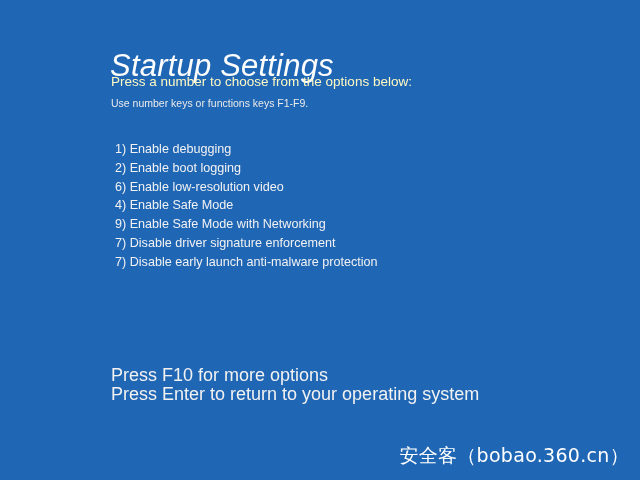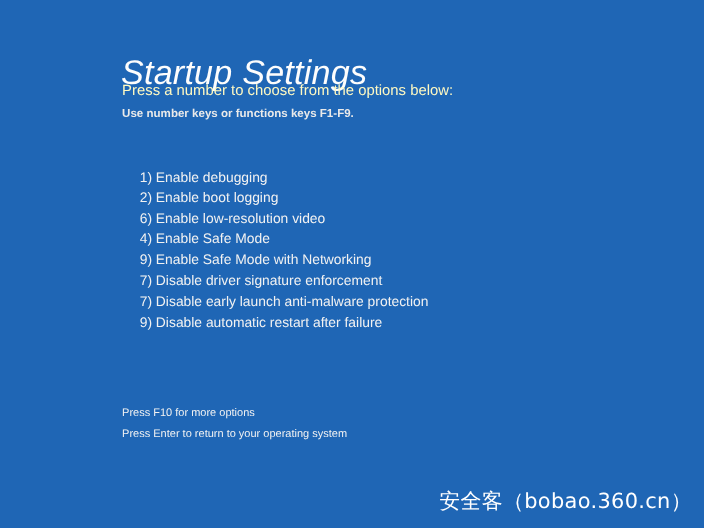--- a/index.html
+++ b/index.html
@@ -43,31 +43,31 @@
     font-weight: 400;
     line-height: 18px;
     color: #fef9c3;
     white-space: nowrap;
   }
   #hint {
     position: absolute;
     left: 111px;
     top: 96px;
     font-size: 10.5px;
-    font-weight: 700;
+    font-weight: 400;
     line-height: 14px;
     color: #eaeaea;
     white-space: nowrap;
     text-align: center;
   }
   #options-list {
     position: absolute;
     left: 111px;
     top: 136px;
-    margin: 16px;
+    margin: 4px;
     padding: 0;
     list-style: none;
     width: 430px;
   }
   #options-list li {
     font-size: 12.6px;
     font-weight: 400;
     line-height: 18.8px;
     height: 18.8px;
     color: #f2f2f2;
@@ -75,21 +75,21 @@
   }
   .opt-label {
     display: inline;
   }
   #footer-actions {
     position: absolute;
     left: 111px;
     top: 366px;
   }
   #footer-actions div {
-    font-size: 10px;
+    font-size: 18px;
     font-weight: 400;
     line-height: 19px;
     color: #f2f2f2;
     white-space: nowrap;
   }
   #watermark {
     position: absolute;
     right: 11px;
     bottom: 11px;
     font-size: 19px;
@@ -126,23 +126,20 @@
     </li>
     <li>
       <span class="opt-label">9) Enable Safe Mode with Networking</span>
     </li>
     <li>
       <span class="opt-label">7) Disable driver signature enforcement</span>
     </li>
     <li>
       <span class="opt-label">7) Disable early launch anti-malware protection</span>
     </li>
-    <li>
-      <span class="opt-label">9) Disable automatic restart after failure</span>
-    </li>
   </ul>
 
   <div id="footer-actions">
     <div>Press F10 for more options</div>
     <div>Press Enter to return to your operating system</div>
   </div>
 
   <div id="watermark" style="color: rgb(255, 255, 255);">安全客（bobao.360.cn）</div>
 
 </div>

